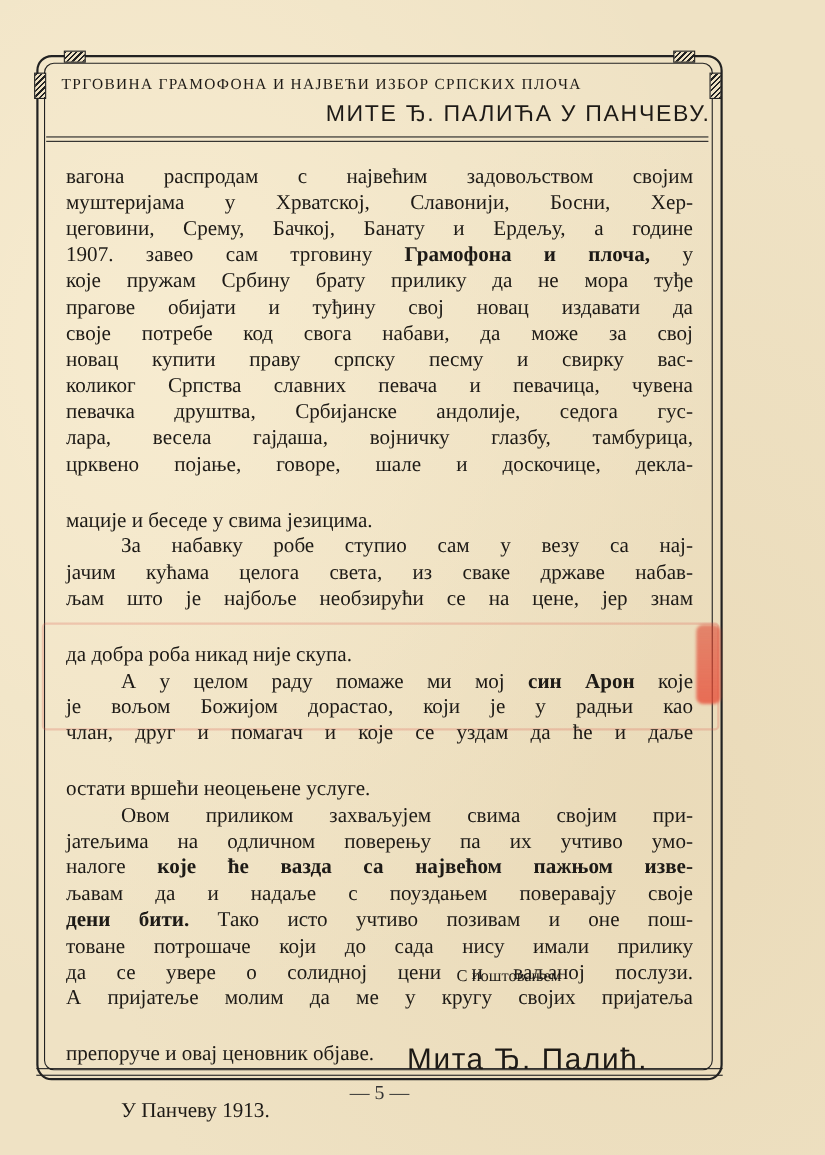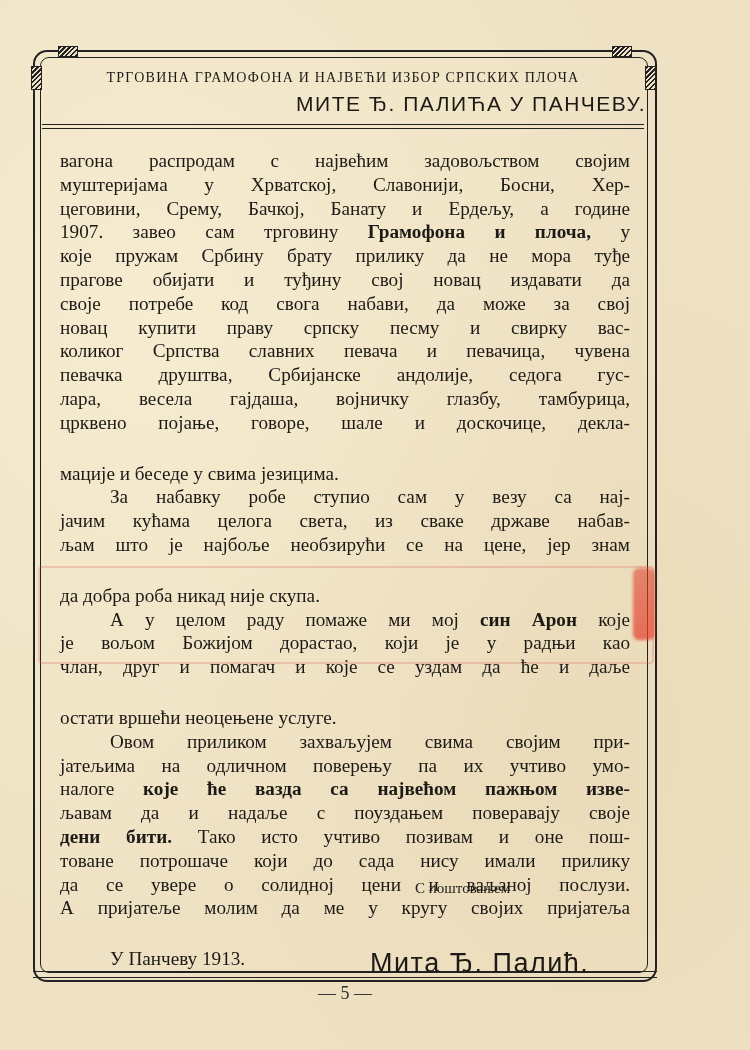--- a/index.html
+++ b/index.html
@@ -23,21 +23,21 @@
   .frame-bottom {
     position:absolute; left:33px; top:971px; width:624px; height:5px;
     border-top:1.5px solid #222; border-bottom:1.5px solid #222;
   }
   .corner-hatch {
     position:absolute; width:18px; height:9px; border:1.5px solid #222;
     background:repeating-linear-gradient(135deg,#222 0 1.5px,#efe2c4 1.5px 3.5px);
   }
   .corner-hatch.v { width:9px; height:22px; }
   .header-top {
-    position:absolute; left:40px; top:70px; width:606px; text-align:center;
+    position:absolute; left:56px; top:70px; width:606px; text-align:left;
     font-size:14px; letter-spacing:1.2px;
   }
   .header-title {
     position:absolute; left:40px; top:92px; width:606px; text-align:right;
     font-family:"Liberation Sans", "DejaVu Sans", sans-serif;
     font-size:21px; letter-spacing:1.5px;
   }
   .header-rule {
     position:absolute; left:42px; top:124px; width:602px; height:3px;
     border-top:1.5px solid #222; border-bottom:1.5px solid #222;
@@ -115,18 +115,19 @@
     <span class="line"><span>члан, друг и помагач и које се уздам да ће и даље</span></span>
     <span class="line last"><span>остати вршећи неоцењене услуге.</span></span>
     <span class="line" style="padding-left: 50px;"><span>Овом приликом захваљујем свима својим при-</span></span>
     <span class="line"><span>јатељима на одличном поверењу па их учтиво умо-</span></span>
     <span class="line"><span>налоге </span><b>које ће вазда са највећом пажњом изве-</b></span>
     <span class="line"><span>љавам да и надаље с поуздањем поверавају своје</span></span>
     <span class="line"><b>дени бити.</b><span> Тако исто учтиво позивам и оне пош-</span></span>
     <span class="line"><span>товане потрошаче који до сада нису имали прилику</span></span>
     <span class="line"><span>да се увере о солидној цени и ваљаној послузи.</span></span>
     <span class="line"><span>А пријатеље молим да ме у кругу својих пријатеља</span></span>
+    <span class="line last"><span>препоруче и овај ценовник објаве.</span></span>
     <span class="line last date-line">У Панчеву 1913.</span>
   </div>
 
 <div class="signoff">С поштовањем</div>
 <div class="signature">Мита Ђ. Палић.</div>
 <div class="page-number">— 5 —</div>
 
 </body></html>

